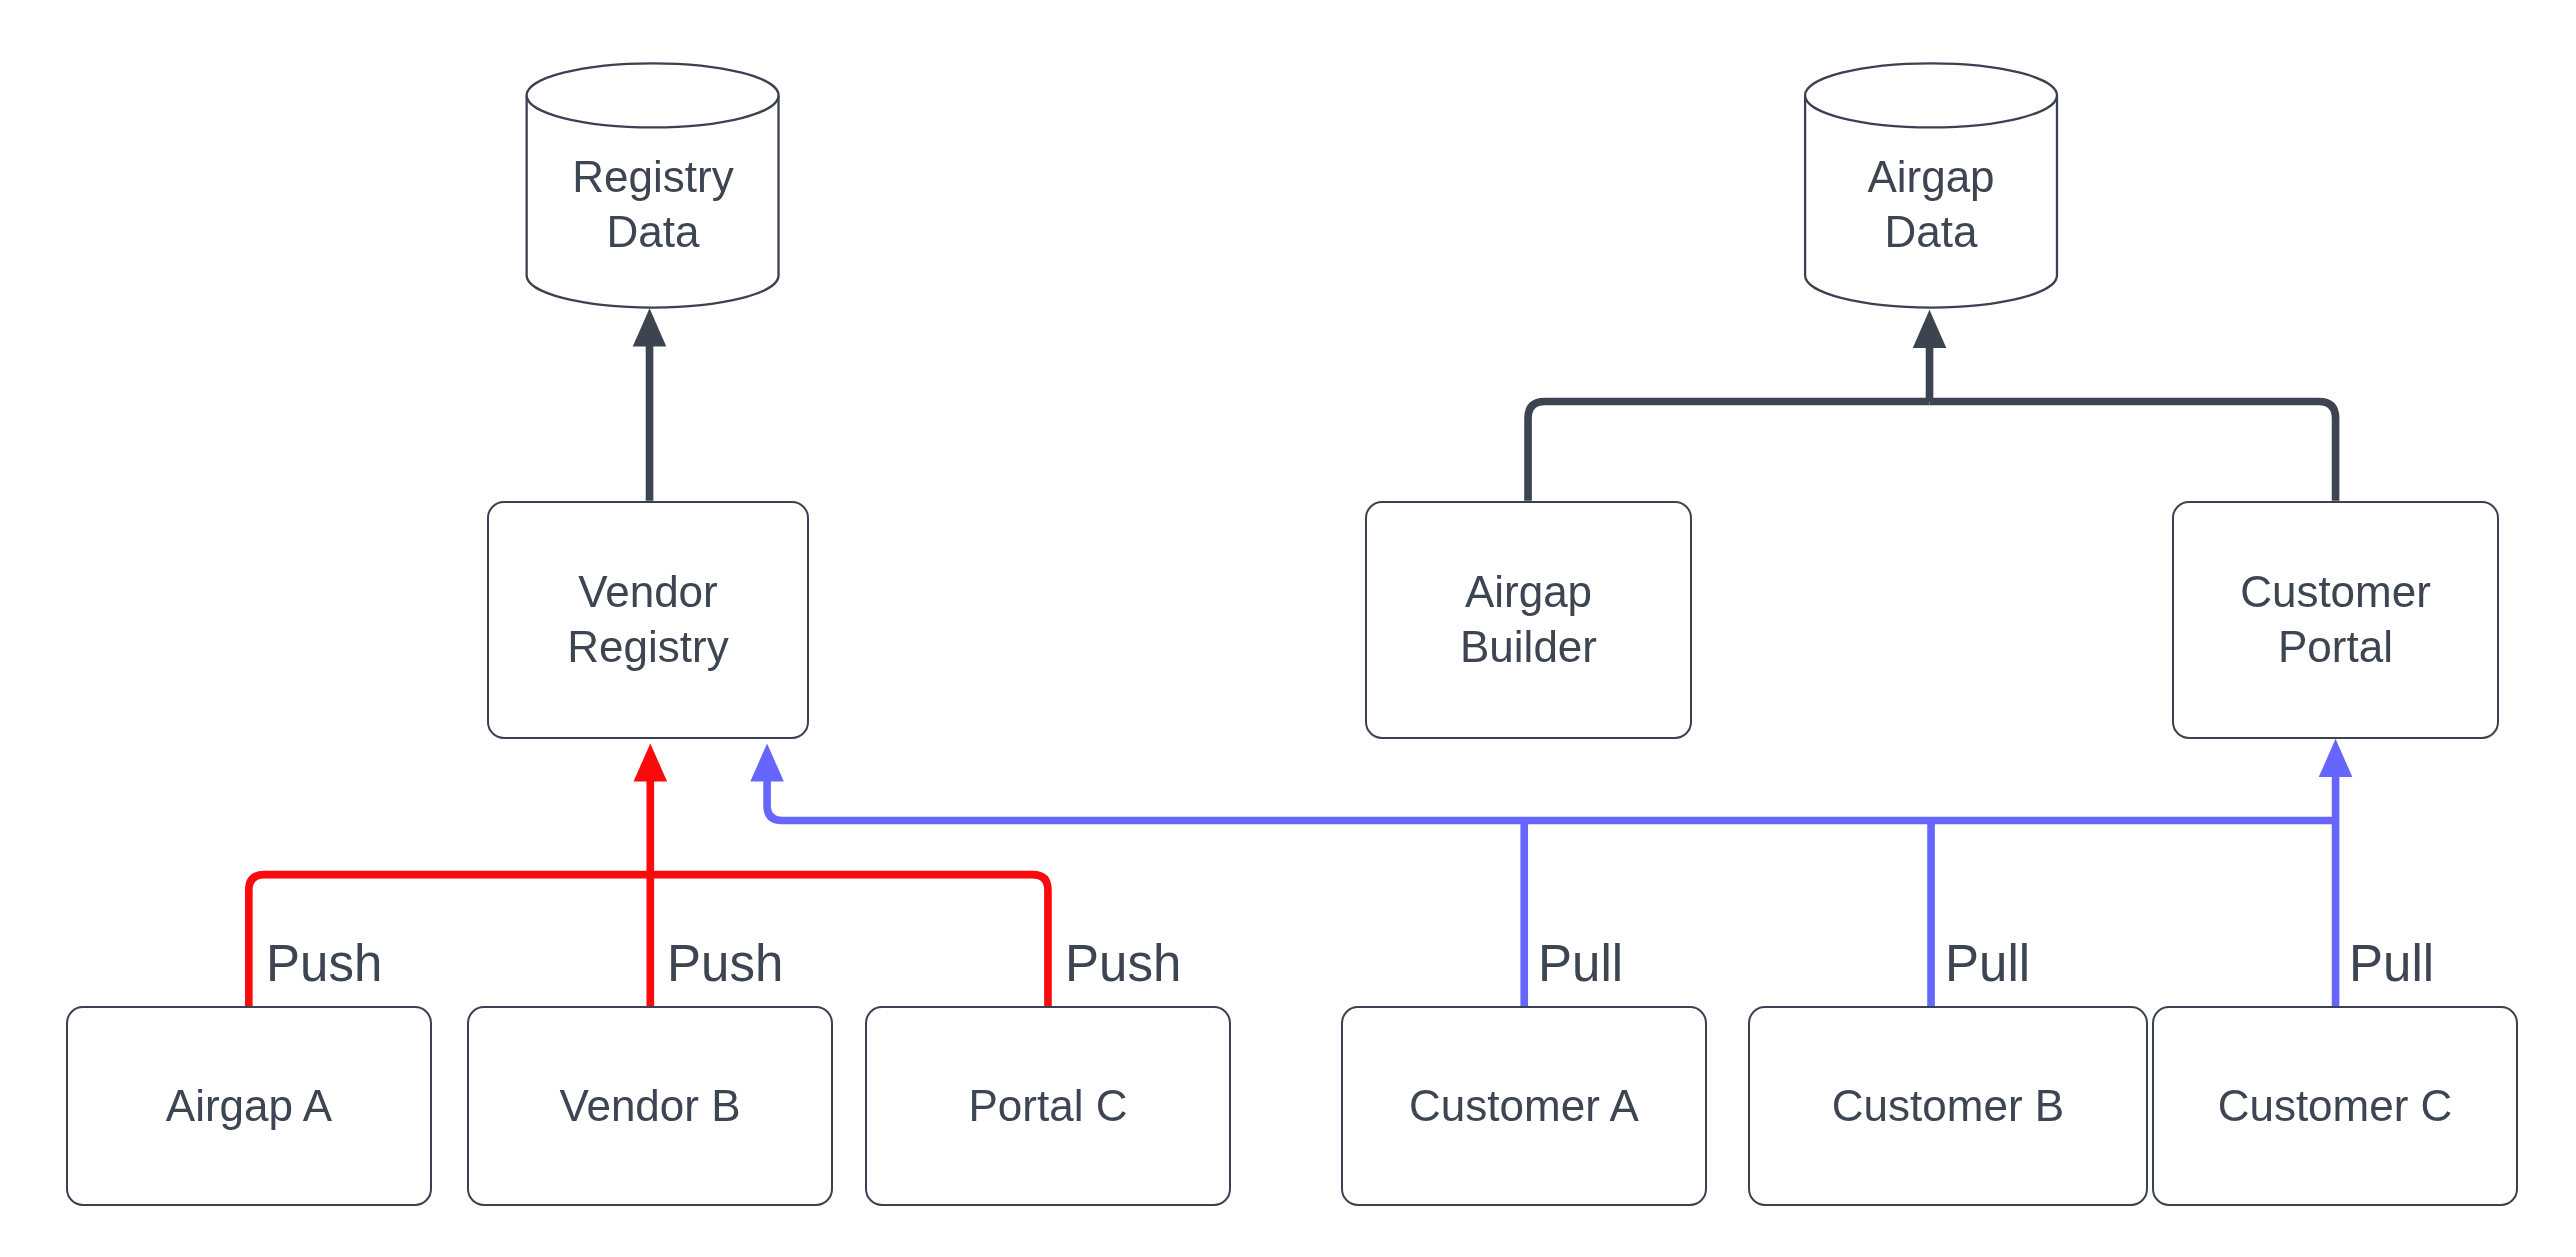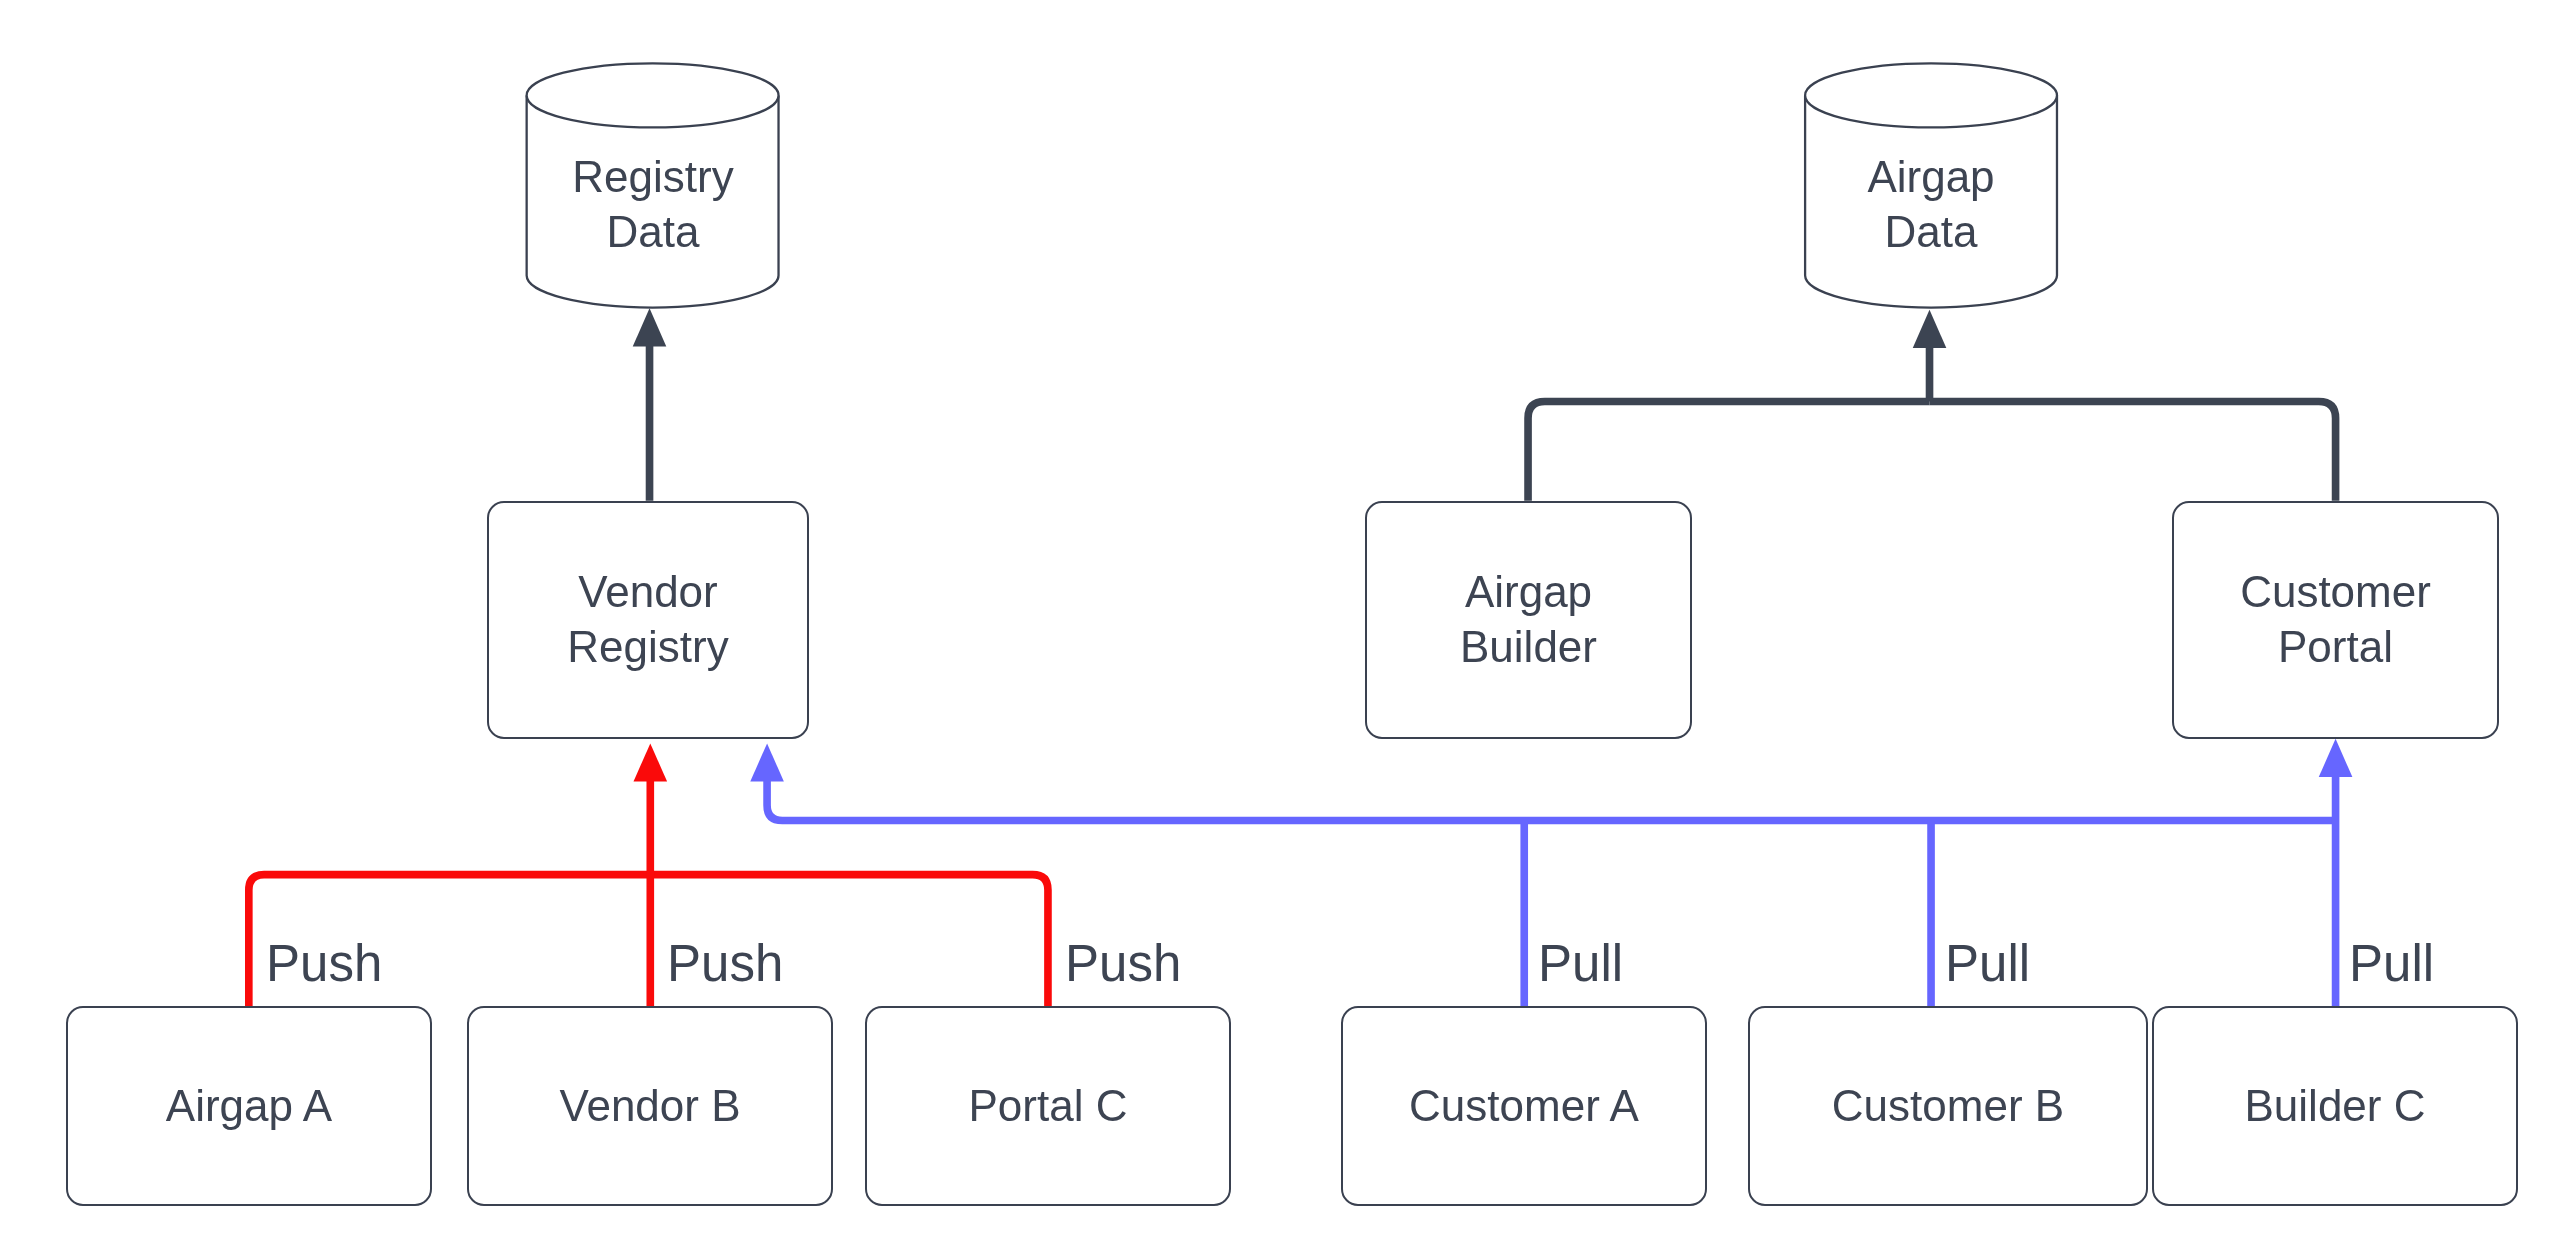--- a/index.html
+++ b/index.html
@@ -132,21 +132,21 @@
     <span>Portal C</span>
   </div>
 
   <div class="node" style="left:1341px; top:1000px; width:366px; height:200px;">
     <span>Customer A</span>
   </div>
   <div class="node" style="left:1748px; top:1000px; width:400px; height:200px;">
     <span>Customer B</span>
   </div>
   <div class="node" style="left:2152px; top:1000px; width:366px; height:200px;">
-    <span>Builder C</span>
+    <span>Customer C</span>
   </div>
 
   <div class="edge-label" style="left:266px; top:930px;">Push</div>
   <div class="edge-label" style="left:667px; top:930px;">Push</div>
   <div class="edge-label" style="left:1065px; top:930px;">Push</div>
 
   <div class="edge-label" style="left:1538px; top:930px;">Pull</div>
   <div class="edge-label" style="left:1945px; top:930px;">Pull</div>
   <div class="edge-label" style="left:2349px; top:930px;">Pull</div>
 

